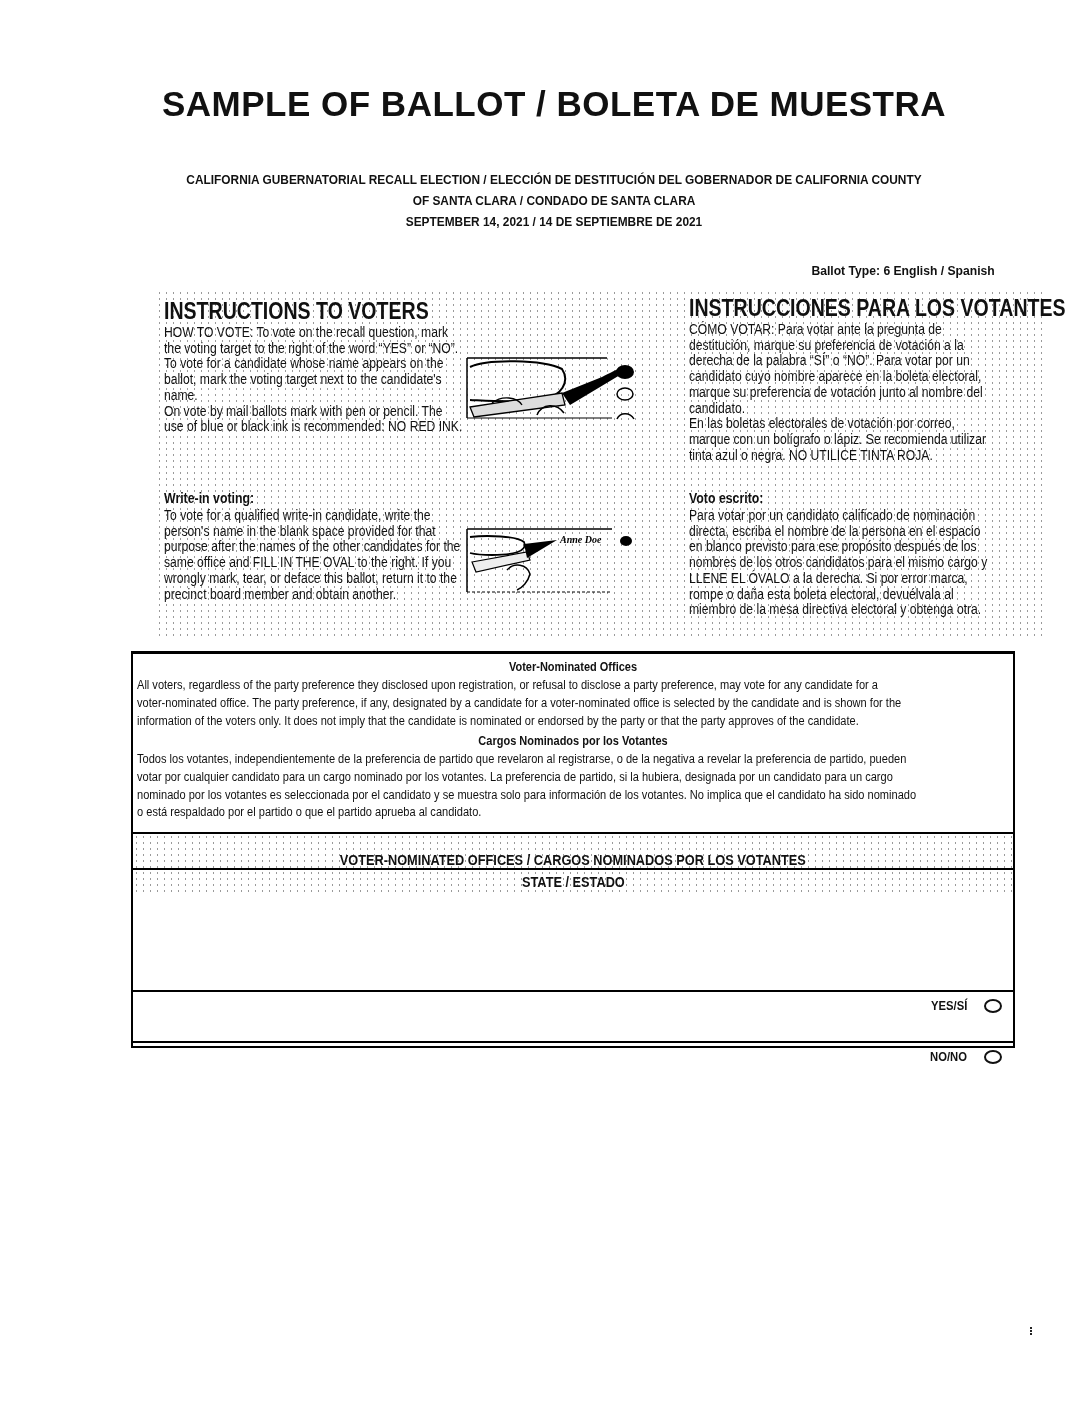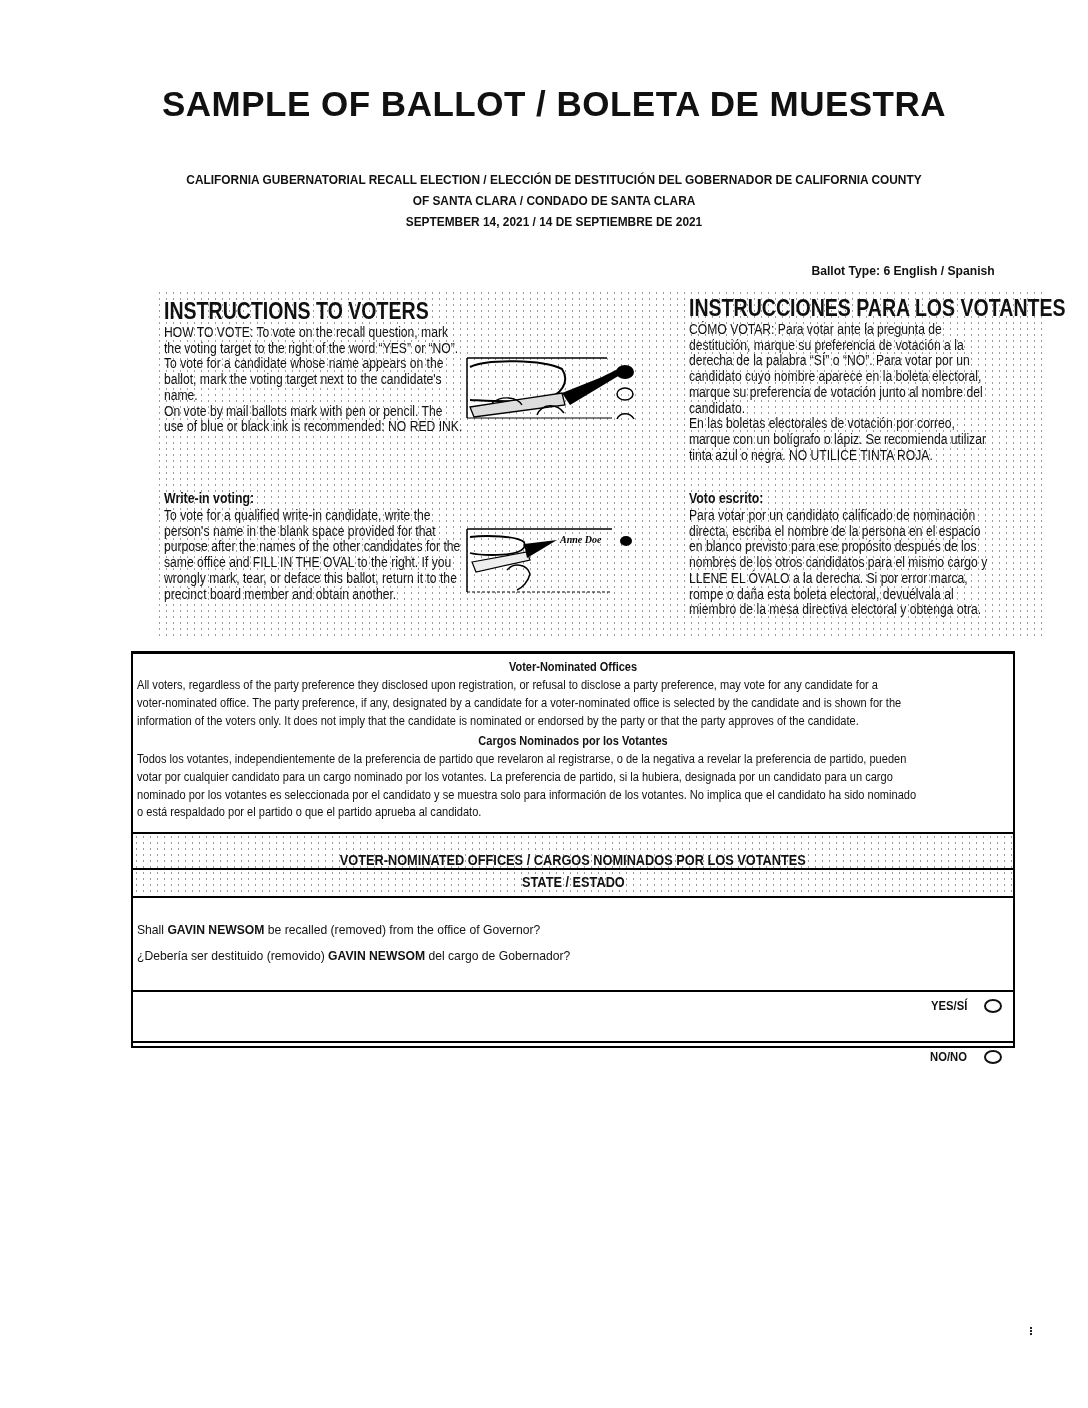--- a/index.html
+++ b/index.html
@@ -187,24 +187,20 @@
       <div>o está respaldado por el partido o que el partido aprueba al candidato.</div>
     </div>
 
     <div id="band1" class="band dotted">
       <span>VOTER-NOMINATED OFFICES / CARGOS NOMINADOS POR LOS VOTANTES</span>
     </div>
     <div id="band2" class="band dotted">
       <span>STATE / ESTADO</span>
     </div>
 
-    <div id="question-area">
-      <div id="q-en" class="q"><span>Shall </span><b>GAVIN NEWSOM</b><span> be recalled (removed) from the office of Governor?</span></div>
-      <div id="q-es" class="q"><span>¿Debería ser destituido (removido) </span><b>GAVIN NEWSOM</b><span> del cargo de Gobernador?</span></div>
-    </div>
 
     <div id="choice-yes" class="choice">
       <span class="choice-label">YES/SÍ</span>
       <span class="oval"></span>
     </div>
     <div id="choice-no" class="choice">
       <span class="choice-label">NO/NO</span>
       <span class="oval"></span>
     </div>
   </div>

